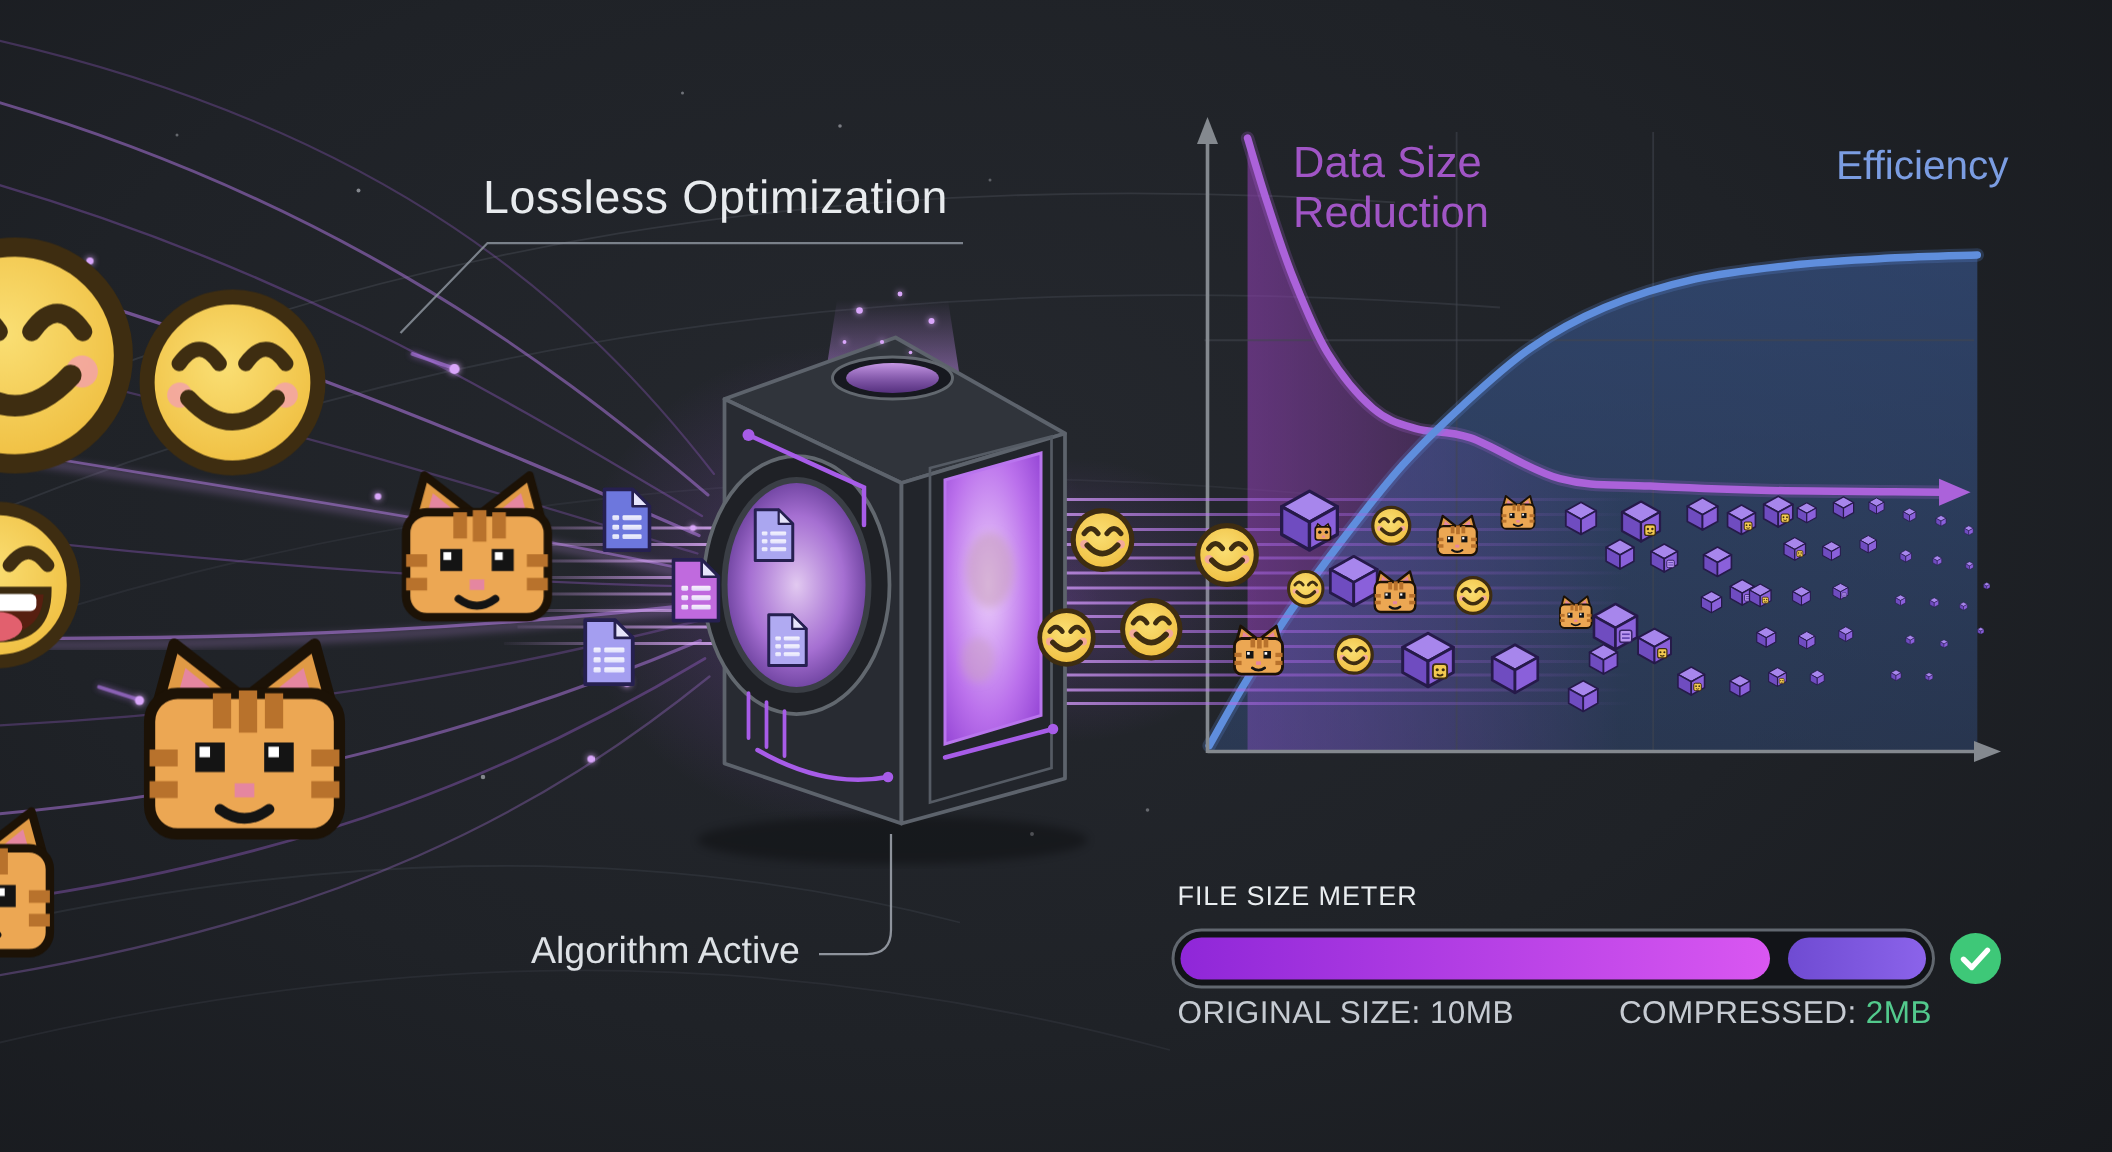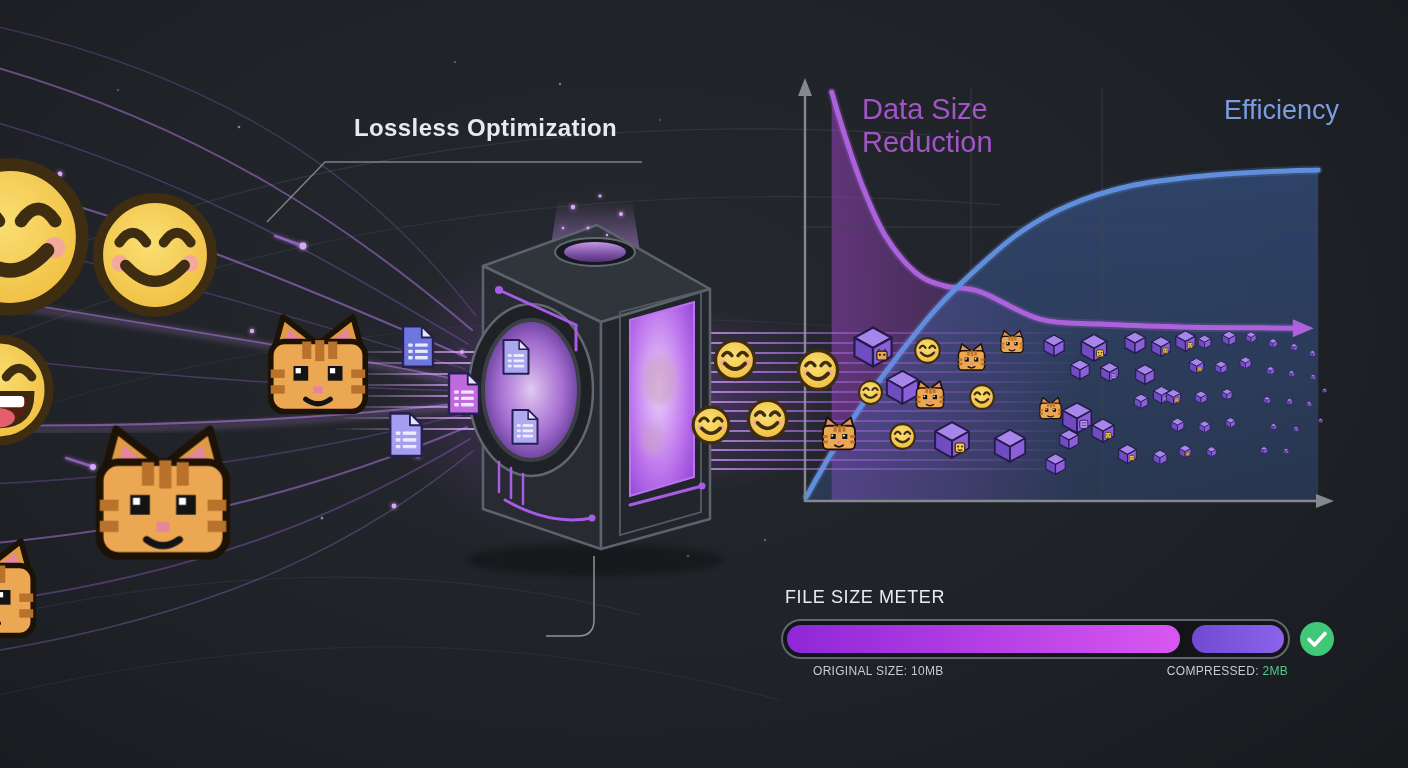--- a/index.html
+++ b/index.html
@@ -3,33 +3,33 @@
 <meta charset="utf-8">
 <style>
   html,body{margin:0;padding:0;background:#101216;}
   #stage{
     position:relative;width:1408px;height:768px;overflow:hidden;
     background:radial-gradient(1100px 680px at 44% 42%, #25282e 0%, #1f2227 55%, #17191d 100%);
     font-family:"Liberation Sans",sans-serif;
   }
   #art{position:absolute;left:0;top:0;}
   .txt{position:absolute;z-index:5;}
-  .title{left:322px;top:114px;font-size:24px;font-weight:700;color:#e8ebee;letter-spacing:.4px;margin-left:32px;}
+  .title{left:322px;top:114px;font-size:31px;font-weight:400;color:#e8ebee;letter-spacing:.4px;}
   .algo{left:354px;top:620px;font-size:25px;color:#dde1e5;}
   .lbl-dsr{left:862px;top:93px;font-size:29px;font-weight:500;line-height:1.13;white-space:pre-line;}
   .lbl-eff{left:1224px;top:95px;font-size:27px;font-weight:500;}
   .meter-title{left:785px;top:587px;font-size:18px;font-weight:500;color:#e9edf0;letter-spacing:.6px;}
   .meter-bar{left:781px;top:619px;width:509px;height:40px;position:absolute;z-index:5;
     box-sizing:border-box;border:2px solid #61676f;border-radius:24px;background:#121418;padding:4px;}
   .meter-inner{position:relative;width:100%;height:100%;}
   .fill1{position:absolute;left:0;top:0;bottom:0;border-radius:14px;}
   .fill2{position:absolute;top:0;bottom:0;right:0;border-radius:14px;}
   .check-badge{left:1300px;top:622px;width:34px;height:34px;border-radius:50%;
     display:flex;align-items:center;justify-content:center;}
-  .size-row{font-size:12px;color:#c6cbd2;letter-spacing:.3px;margin-left:28px;}
+  .size-row{font-size:21px;color:#c6cbd2;letter-spacing:.3px;}
   .orig{left:785px;top:664px;}
   .comp{right:120px;top:664px;text-align:center;}
   .val-green{}
   .grid{stroke:#42464f;stroke-width:1.2;opacity:.55;}
 </style>
 </head>
 <body>
 
 <div id="stage">
 <svg id="art" width="1408" height="768" viewBox="0 0 1408 768">
@@ -401,20 +401,21 @@
         <use href="#sym-cube" x="1322" y="388" width="5" height="5"></use>
       </g>
 
   <g fill="none">
     <path d="M642,162 L325,162 L267,222" stroke="#9199a2" stroke-width="1.5" opacity=".8"></path>
     <path d="M546,636 L578,636 Q594,636 594,620 L594,556" stroke="#9aa0a8" stroke-width="1.5" opacity=".9"></path>
   </g>
 </svg>
 
 <div class="txt title">Lossless Optimization</div>
+<div class="txt algo">Algorithm Active</div>
 <div class="txt lbl-dsr" id="lbl-dsr" style="color: rgb(161, 85, 198);">Data Size
 Reduction</div>
 <div class="txt lbl-eff" id="lbl-eff" style="color: rgb(123, 157, 226);">Efficiency</div>
 
 <div class="txt meter-title">FILE SIZE METER</div>
 <div class="meter-bar">
   <div class="meter-inner">
     <div class="fill1" id="fill1" style="width: 79%; background: linear-gradient(90deg, rgb(143, 39, 216), rgb(217, 87, 241));"></div>
     <div class="fill2" id="fill2" style="left: 81.5%; background: linear-gradient(90deg, rgb(111, 75, 210), rgb(139, 99, 234));"></div>
   </div>

